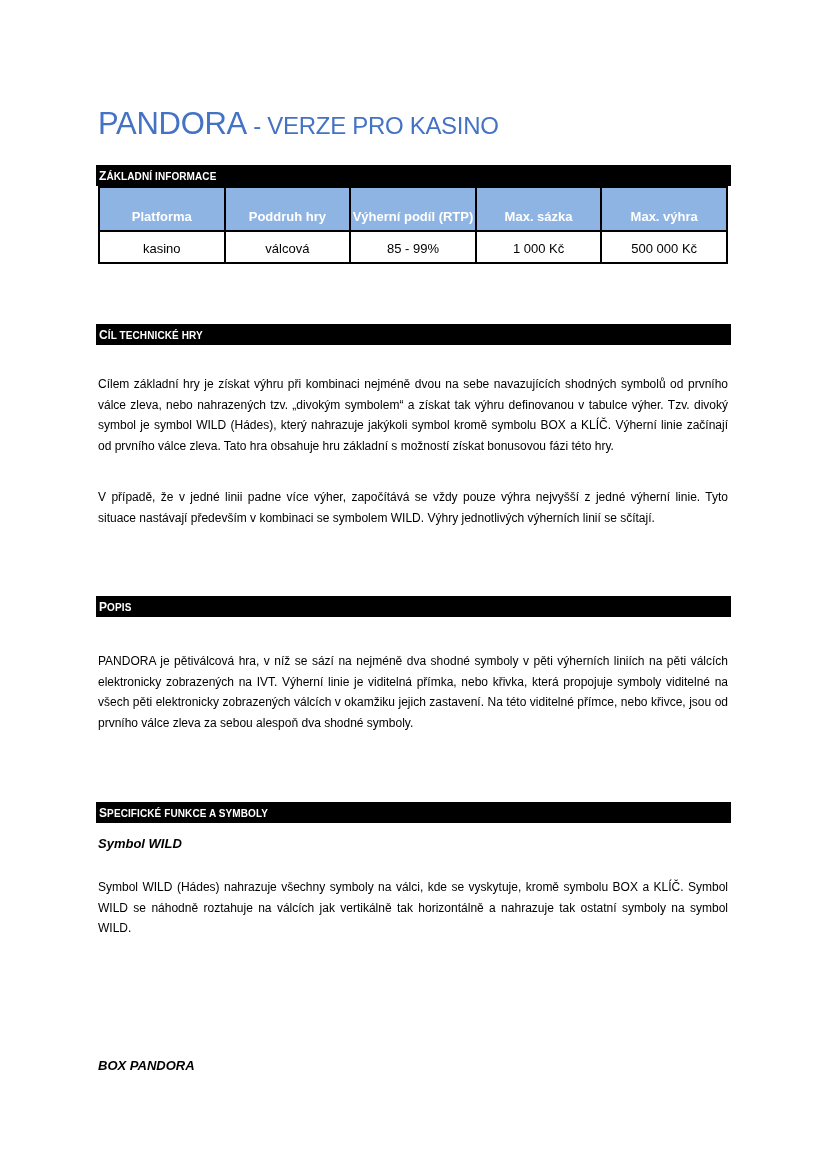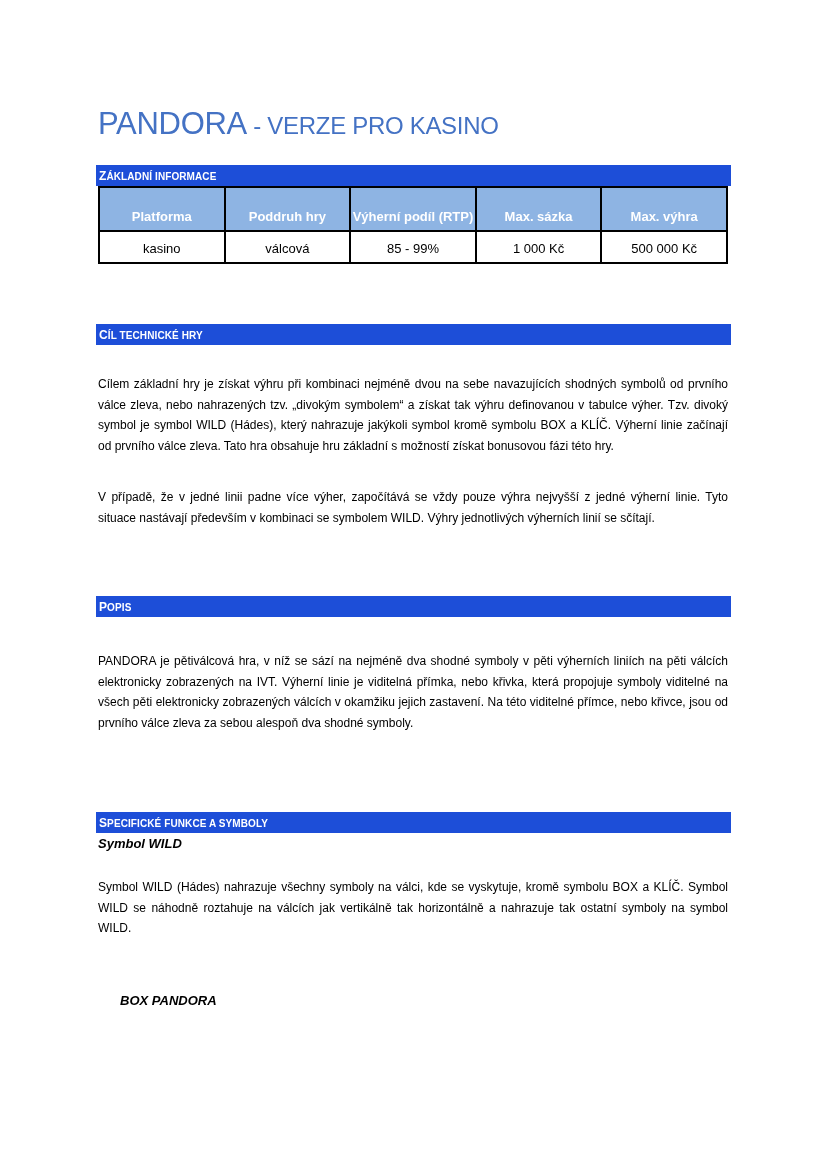--- a/index.html
+++ b/index.html
@@ -9,21 +9,21 @@
       color: #000000;
     }
     .page-title {
       position: absolute; left: 98px; top: 104px;
       color: #4472C4; font-size: 31px; line-height: 40px; white-space: nowrap;
       letter-spacing: -0.3px;
     }
     .page-title .sub { font-size: 24px; }
     .section-bar {
       position: absolute; left: 96px; width: 635px; height: 21px;
-      background: #1d4ed8; color: #ffffff;
+      background: #000000; color: #ffffff;
       font-size: 10px; font-weight: bold; line-height: 22px;
       padding-left: 3px; box-sizing: border-box; text-transform: uppercase;
       letter-spacing: 0.1px;
     }
     .section-bar .cap { font-size: 12px; }
     table.info {
       position: absolute; left: 98px; top: 186px; width: 630px;
       border-collapse: collapse; table-layout: fixed;
     }
     table.info th, table.info td {
@@ -76,18 +76,18 @@
 
 <div class="section-bar" style="top:324px;"><span class="cap">C</span><span>íl technické hry</span></div>
 
 <p class="para" style="top:374px;">Cílem základní hry je získat výhru při kombinaci nejméně dvou na sebe navazujících shodných symbolů od prvního válce zleva, nebo nahrazených tzv. „divokým symbolem“ a získat tak výhru definovanou v tabulce výher. Tzv. divoký symbol je symbol WILD (Hádes), který nahrazuje jakýkoli symbol kromě symbolu BOX a KLÍČ. Výherní linie začínají od prvního válce zleva. Tato hra obsahuje hru základní s možností získat bonusovou fázi této hry.</p>
 <p class="para" style="top:487px;">V případě, že v jedné linii padne více výher, započítává se vždy pouze výhra nejvyšší z jedné výherní linie. Tyto situace nastávají především v kombinaci se symbolem WILD. Výhry jednotlivých výherních linií se sčítají.</p>
 
 <div class="section-bar" style="top:596px;"><span class="cap">P</span><span>opis</span></div>
 
 <p class="para" style="top:651px;">PANDORA je pětiválcová hra, v níž se sází na nejméně dva shodné symboly v pěti výherních liniích na pěti válcích elektronicky zobrazených na IVT. Výherní linie je viditelná přímka, nebo křivka, která propojuje symboly viditelné na všech pěti elektronicky zobrazených válcích v okamžiku jejich zastavení. Na této viditelné přímce, nebo křivce, jsou od prvního válce zleva za sebou alespoň dva shodné symboly.</p>
 
-<div class="section-bar" style="top:802px;margin-top:10px;"><span class="cap">S</span><span>pecifické funkce a symboly</span></div>
+<div class="section-bar" style="top:802px;"><span class="cap">S</span><span>pecifické funkce a symboly</span></div>
 
 <div class="subhead" style="top:836px;">Symbol WILD</div>
 <p class="para" style="top:877px;">Symbol WILD (Hádes) nahrazuje všechny symboly na válci, kde se vyskytuje, kromě symbolu BOX a KLÍČ. Symbol WILD se náhodně roztahuje na válcích jak vertikálně tak horizontálně a nahrazuje tak ostatní symboly na symbol WILD.</p>
 
-<div class="subhead" style="top:993px;margin-left:22px;">BOX PANDORA</div>
+<div class="subhead" style="top:1058px;">BOX PANDORA</div>
 
 </body></html>

